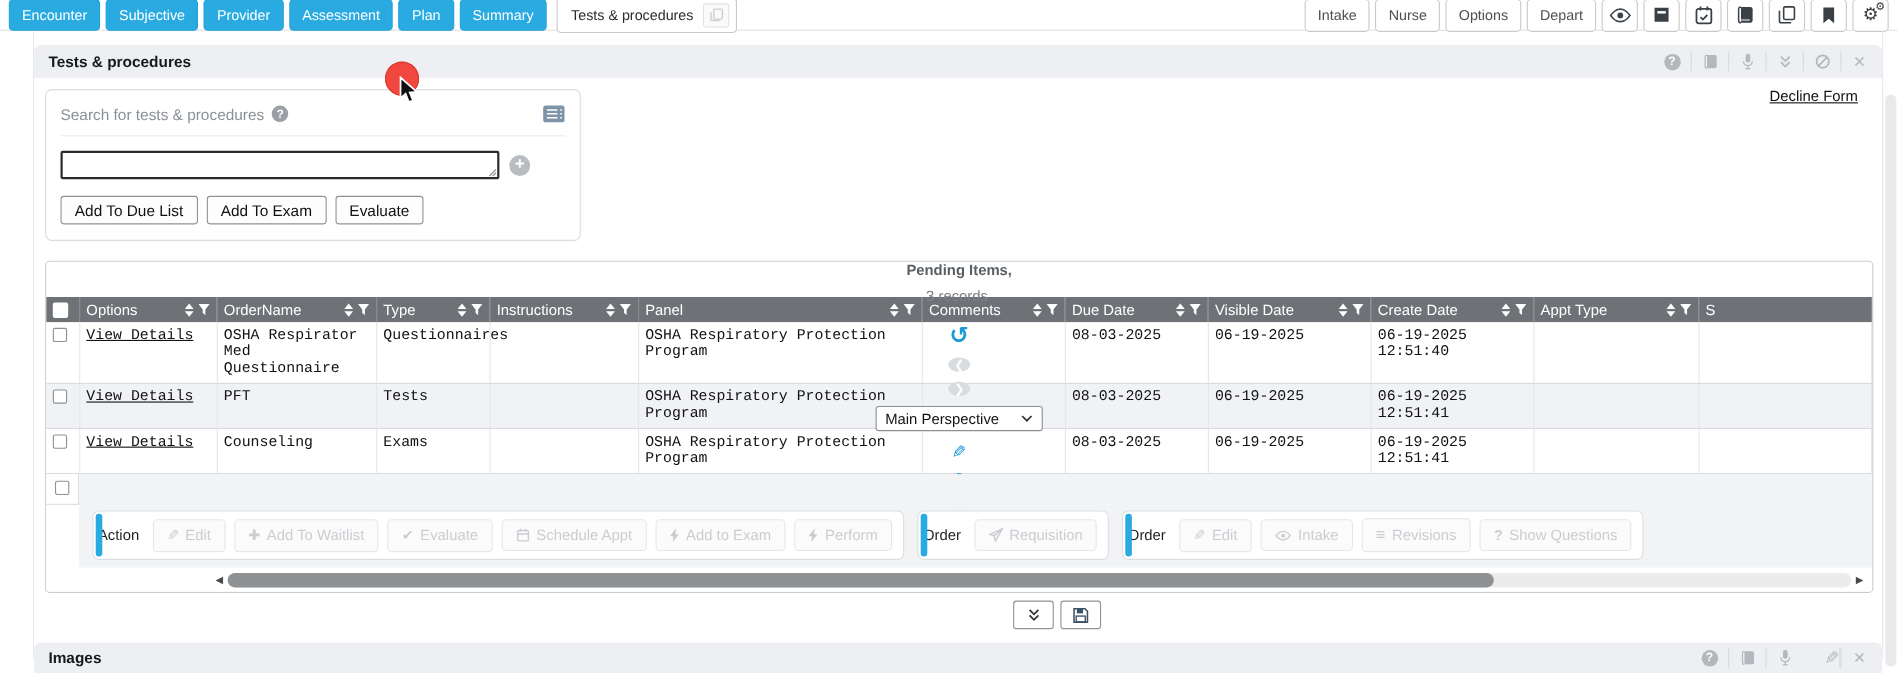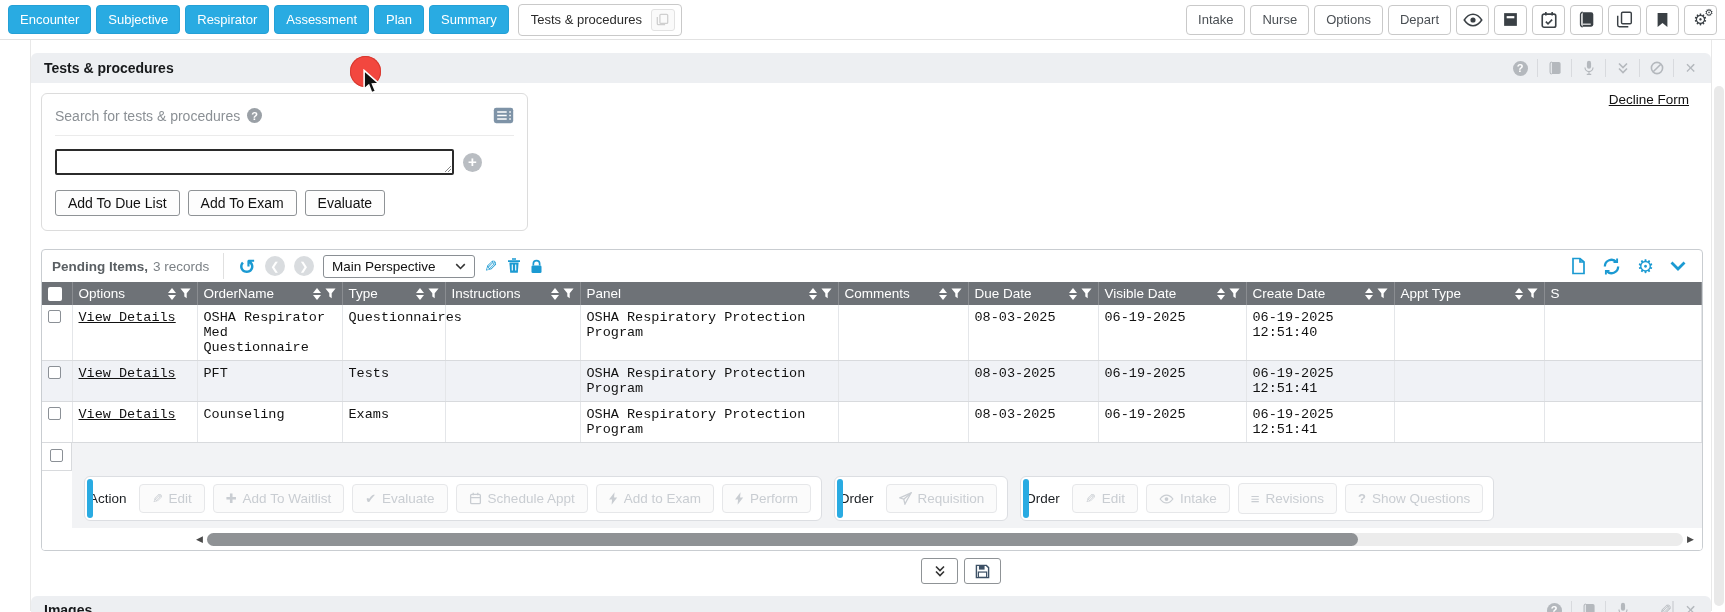--- a/index.html
+++ b/index.html
@@ -1,21 +1,21 @@
 <!DOCTYPE html>
 <html><head>
 <meta charset="utf-8">
 <style>
   * { box-sizing: border-box; margin: 0; padding: 0; }
   html,body { width:1725px; height:612px; overflow:hidden; background:#fff;
     font-family:"Liberation Sans","DejaVu Sans",sans-serif; font-size:13px; color:#1b1f23; }
   svg { display:block; }
 
   
-  .topbar { height:40px; display:flex; align-items:center; gap:5px; padding:0 8px;
+  .topbar { height:28px; display:flex; align-items:center; gap:5px; padding:0 8px;
     border-bottom:1px solid #e2e2e2; background:#fff; }
   .btn-blue { background:#29abe2; border:1px solid #24a0d6; border-radius:4px; color:#fff;
     font-size:13px; padding:6px 11px; cursor:pointer; }
   .doc-tab { display:flex; align-items:center; gap:9px; background:#fff; border:1px solid #c9c9c9;
     border-radius:4px; padding:4px 6px 4px 12px; margin-left:4px; color:#2b2b2b; }
   .doc-tab .mini-ic { width:24px; height:22px; border:1px solid #e2e2e2; border-radius:3px;
     display:flex; align-items:center; justify-content:center; color:#cfcfcf; background:#fafafa; }
   .top-right { margin-left:auto; display:flex; gap:5px; }
   .btn-white { background:#fff; border:1px solid #c9c9c9; border-radius:4px; color:#4a4f54;
     font-size:13px; padding:6px 11px; cursor:pointer; }
@@ -55,21 +55,21 @@
     font-size:15px; font-weight:bold; line-height:17px; text-align:center; cursor:pointer; }
   .sbtn-row { margin-top:15px; display:flex; gap:8px; }
   .sbtn { background:#fdfdfd; border:1px solid #8f9396; border-radius:3px; padding:4px 12px;
     font-size:14px; color:#111; cursor:pointer; }
   .decline { margin-left:auto; margin-right:22px; margin-top:9px; font-size:13.5px; color:#111;
     text-decoration:underline; cursor:pointer; }
 
   
   .grid { margin:18px 10px 0; width:1662px; border:1px solid #c9cdd1; border-radius:4px;
     overflow:hidden; background:#fff; }
-  .gtoolbar { height:32px; display:flex; align-items:center; padding:0 10px; gap:9px; }
+  .gtoolbar { height:32px; display:flex; align-items:center; padding:0 10px; gap:9px;flex-direction:column; }
   .gtitle { font-weight:bold; color:#5a5f63; font-size:13.5px; }
   .grecords { color:#7b8085; font-size:13.5px; margin-left:-4px; }
   .vdiv { width:1px; height:26px; background:#e0e0e0; margin:0 5px; }
   .blue { color:#1b9ad2; }
   .reset-ic { font-size:21px; font-weight:bold; line-height:1; cursor:pointer; }
   .nav-circle { width:20px; height:20px; border-radius:50%; background:#d9dcdf; color:#fff;
     display:flex; align-items:center; justify-content:center; font-size:11px; font-weight:bold; }
   .persp { display:flex; align-items:center; gap:20px; border:1px solid #8a8f94; border-radius:3px;
     padding:3px 8px; font-size:13.5px; color:#111; cursor:pointer; background:#fff; }
   .pencil { display:inline-block; transform:scaleX(-1); font-size:16px; cursor:pointer; }
@@ -129,21 +129,21 @@
   .cursor { position:absolute; left:362px; top:69px; z-index:51; }
   .vstrip { position:absolute; left:1714px; top:86px; width:10px; height:520px; background:#e9e9e9;
     border-radius:5px; }
 </style>
 </head>
 <body>
 
 <div class="topbar">
   <button class="btn-blue">Encounter</button>
   <button class="btn-blue">Subjective</button>
-  <button class="btn-blue">Respirator</button>
+  <button class="btn-blue">Provider</button>
   <button class="btn-blue">Assessment</button>
   <button class="btn-blue">Plan</button>
   <button class="btn-blue">Summary</button>
   <div class="doc-tab">
     <span>Tests &amp; procedures</span>
     <span class="mini-ic">
       <svg width="13" height="13" viewBox="0 0 20 20" fill="none" stroke="currentColor" stroke-width="2">
         <rect x="6" y="2" width="12" height="14" rx="1.5"></rect>
           <path d="M14 18H3.5A1.5 1.5 0 0 1 2 16.5V6"></path>
         </svg>

